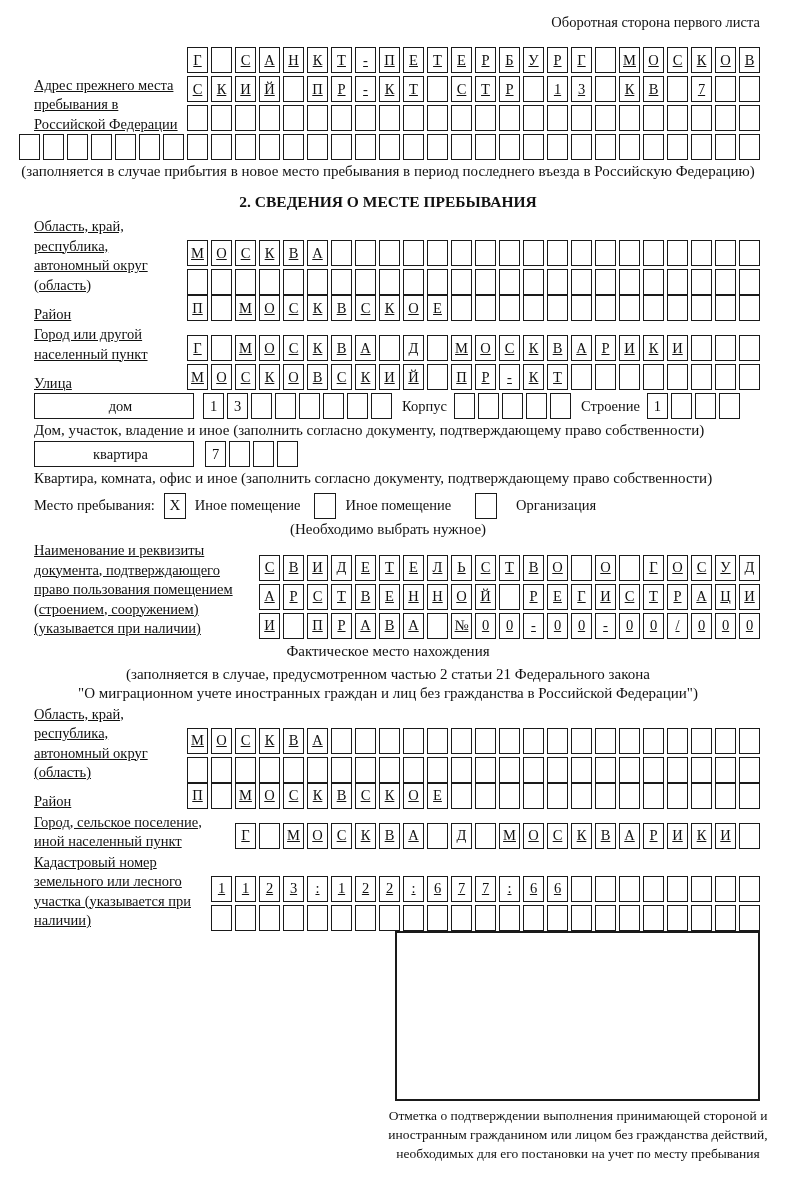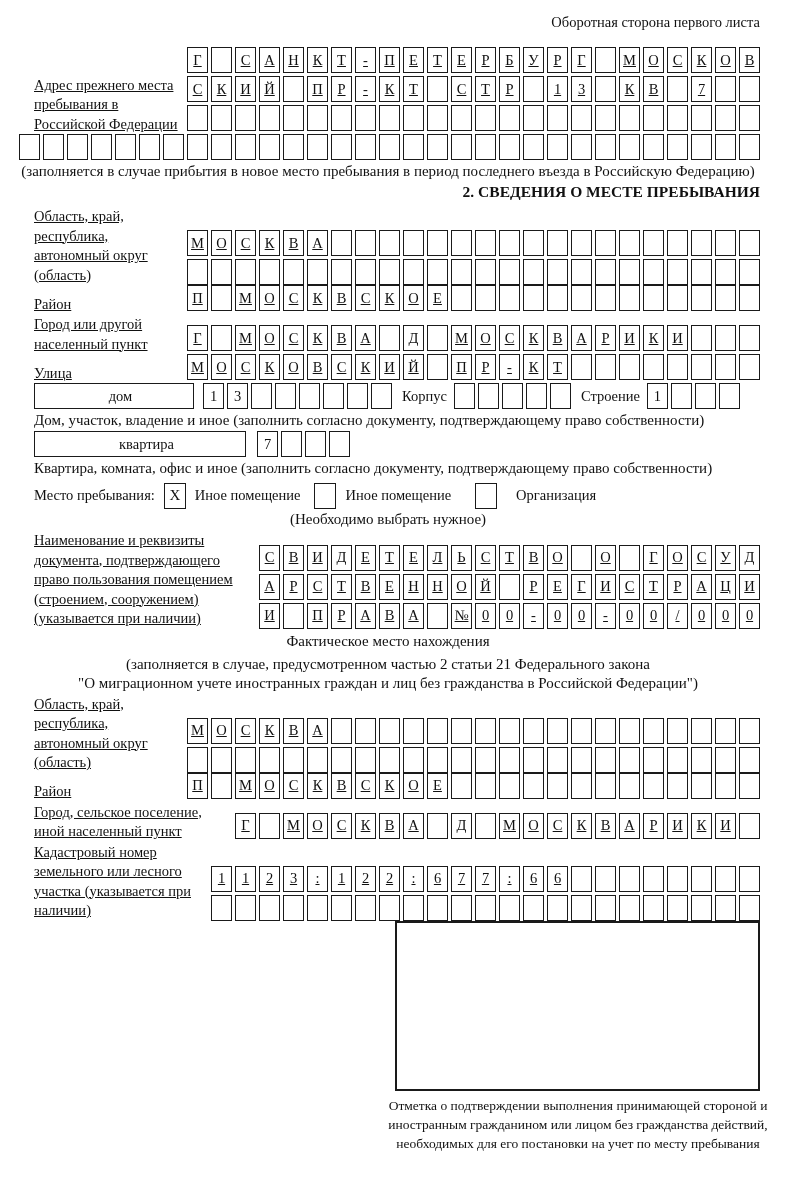--- a/index.html
+++ b/index.html
@@ -11,26 +11,26 @@
   .cell{box-sizing:border-box;width:21px;height:26px;border:1.5px solid #1a1a1a;margin-left:3px;
         display:inline-flex;align-items:center;justify-content:center;
         font-size:14.5px;line-height:1;background:#fff;}
   .block{display:flex;align-items:flex-end;text-decoration:underline;}
   .gridcol{margin-left:auto;}
   .flabel{font-size:14.5px;line-height:19.5px;margin-left:18px;padding-top:1px;}
   .w150{width:150px;} .w122{width:122px;} .w152{width:152px;} .w148{width:148px;}
   .w205{width:205px;} .w185{width:185px;} .w212{width:212px;}
   .note{font-size:15px;line-height:17px;margin:1px 0 2px 18px;}
   .center{text-align:center;margin-left:0;}
-  .sectitle{text-align:right;font-weight:bold;font-size:15.5px;margin:3px 0 5px 0;}
+  .sectitle{text-align:center;font-weight:bold;font-size:15.5px;margin:13px 0 5px 0;}
   .fakttitle{text-align:center;font-weight:normal;font-size:15px;margin:4px 0 6px 0;}
   .inlinerow{display:flex;align-items:center;margin:0 0 3px 18px;}
   .bigbox{box-sizing:border-box;height:26px;border:1.5px solid #1a1a1a;display:flex;
           align-items:center;justify-content:center;font-size:14.5px;padding-left:13px;}
-  .boxdom{width:160px;} .boxkv{width:212px;margin-right:8px;}
+  .boxdom{width:160px;} .boxkv{width:160px;margin-right:8px;}
   .inllbl{font-size:14.5px;margin:0 4px 0 10px;}
   .stayrow{display:flex;align-items:center;margin:5px 0 2px 18px;font-size:14.5px;height:27px;}
   .checkbox{box-sizing:border-box;width:22px;height:26px;border:1.5px solid #1a1a1a;margin:0 9px;
             display:inline-flex;align-items:center;justify-content:center;font-size:15px;}
   .gapA{margin-left:14px;} .gapB{margin-left:24px;}
   .stampwrap{width:365px;margin-left:auto;margin-right:0;margin-top:0;}
   .stampbox{box-sizing:border-box;width:365px;height:170px;border:2px solid #1a1a1a;}
   .caption{width:400px;margin-left:-17px;margin-top:5px;text-align:center;
            font-size:13.5px;line-height:19px;}
   .mb0{margin-bottom:0;}

